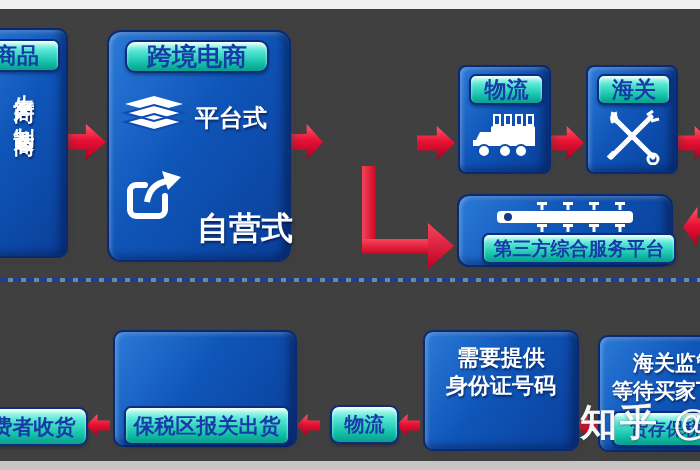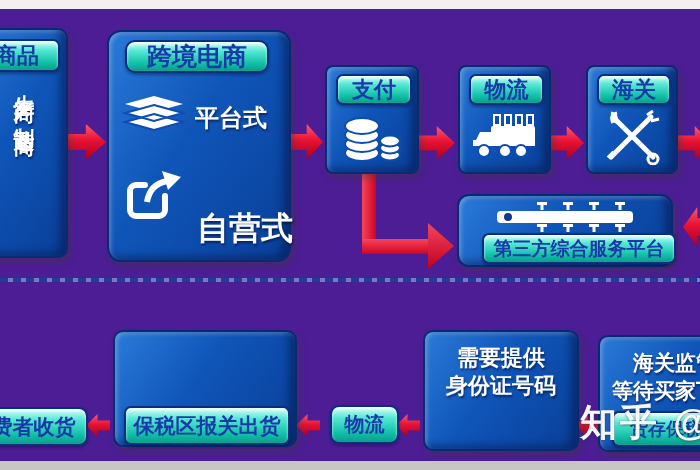--- a/index.html
+++ b/index.html
@@ -1,18 +1,18 @@
 <!DOCTYPE html>
 <html><head>
 <meta charset="utf-8">
 <style>
   html,body{margin:0;padding:0;}
   .stage{
     position:relative;width:700px;height:470px;overflow:hidden;
-    background:#4c1d95;
+    background:#404040;
     font-family:"Liberation Sans","DejaVu Sans",sans-serif;
   }
   .strip-top{position:absolute;left:0;top:0;width:700px;height:9px;background:#f3f1f0;}
   .strip-bottom{position:absolute;left:0;top:461px;width:700px;height:9px;background:#c8c6c5;}
   .divider{
     position:absolute;left:0;top:278px;width:700px;height:4px;
     background:repeating-linear-gradient(90deg,#1c3f95 0 8px,rgba(150,200,240,.55) 8px 13px);
   }
   .bluebox{
     position:absolute;
@@ -94,34 +94,20 @@
     <svg class="icon" style="left:16px;top:138px;" width="58" height="52" viewBox="0 0 58 52">
       <path d="M40 26 v14 a6 6 0 0 1 -6 6 H11 a6 6 0 0 1 -6 -6 V21 a6 6 0 0 1 6 -6 h9" stroke="#fff" stroke-width="6" fill="none" stroke-linecap="round"></path>
       <path d="M22 32 C24 20 31 13 42 11" stroke="#fff" stroke-width="6" fill="none"></path>
       <polygon points="37,1 56,7 43,20" fill="#fff"></polygon>
     </svg>
     <div class="wlabel" style="left:88px;top:175px;font-size:32px;">自营式</div>
   </div>
 
   <div class="arr-r" style="left:289px;top:124px;width:34px;height:36px;"></div>
 
-  <div class="bluebox" style="left:325px;top:65px;width:90px;height:105px;border-radius:8px;">
-    <div class="band" style="left:9px;top:7px;width:72px;height:27px;font-size:22px;">支付</div>
-    <svg class="icon" style="left:15px;top:44px;" width="60" height="54" viewBox="0 0 60 54">
-      <g fill="#fff" stroke="#0d4cb0" stroke-width="2">
-        <ellipse cx="20" cy="42" rx="17" ry="8"></ellipse>
-        <ellipse cx="20" cy="33" rx="17" ry="8"></ellipse>
-        <ellipse cx="20" cy="24" rx="17" ry="8"></ellipse>
-        <ellipse cx="20" cy="15" rx="17" ry="8"></ellipse>
-        <ellipse cx="48" cy="44" rx="10" ry="5.5"></ellipse>
-        <ellipse cx="48" cy="37" rx="10" ry="5.5"></ellipse>
-        <ellipse cx="48" cy="30" rx="10" ry="5.5"></ellipse>
-      </g>
-    </svg>
-  </div>
 
   <div class="arr-r" style="left:417px;top:126px;width:38px;height:34px;"></div>
 
   <div class="bluebox" style="left:458px;top:65px;width:89px;height:105px;border-radius:8px;">
     <div class="band" style="left:9px;top:7px;width:71px;height:27px;font-size:22px;">物流</div>
     <svg class="icon" style="left:11px;top:45px;" width="66" height="48" viewBox="0 0 66 48">
       <g fill="#fff">
         <rect x="20" y="14" width="44" height="16" rx="2"></rect>
         <rect x="22" y="2" width="8" height="14"></rect>
         <rect x="33" y="2" width="8" height="14"></rect>

